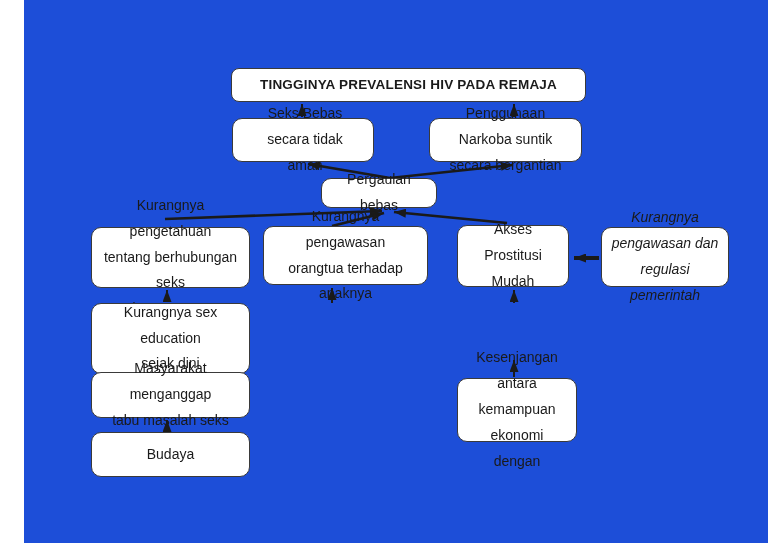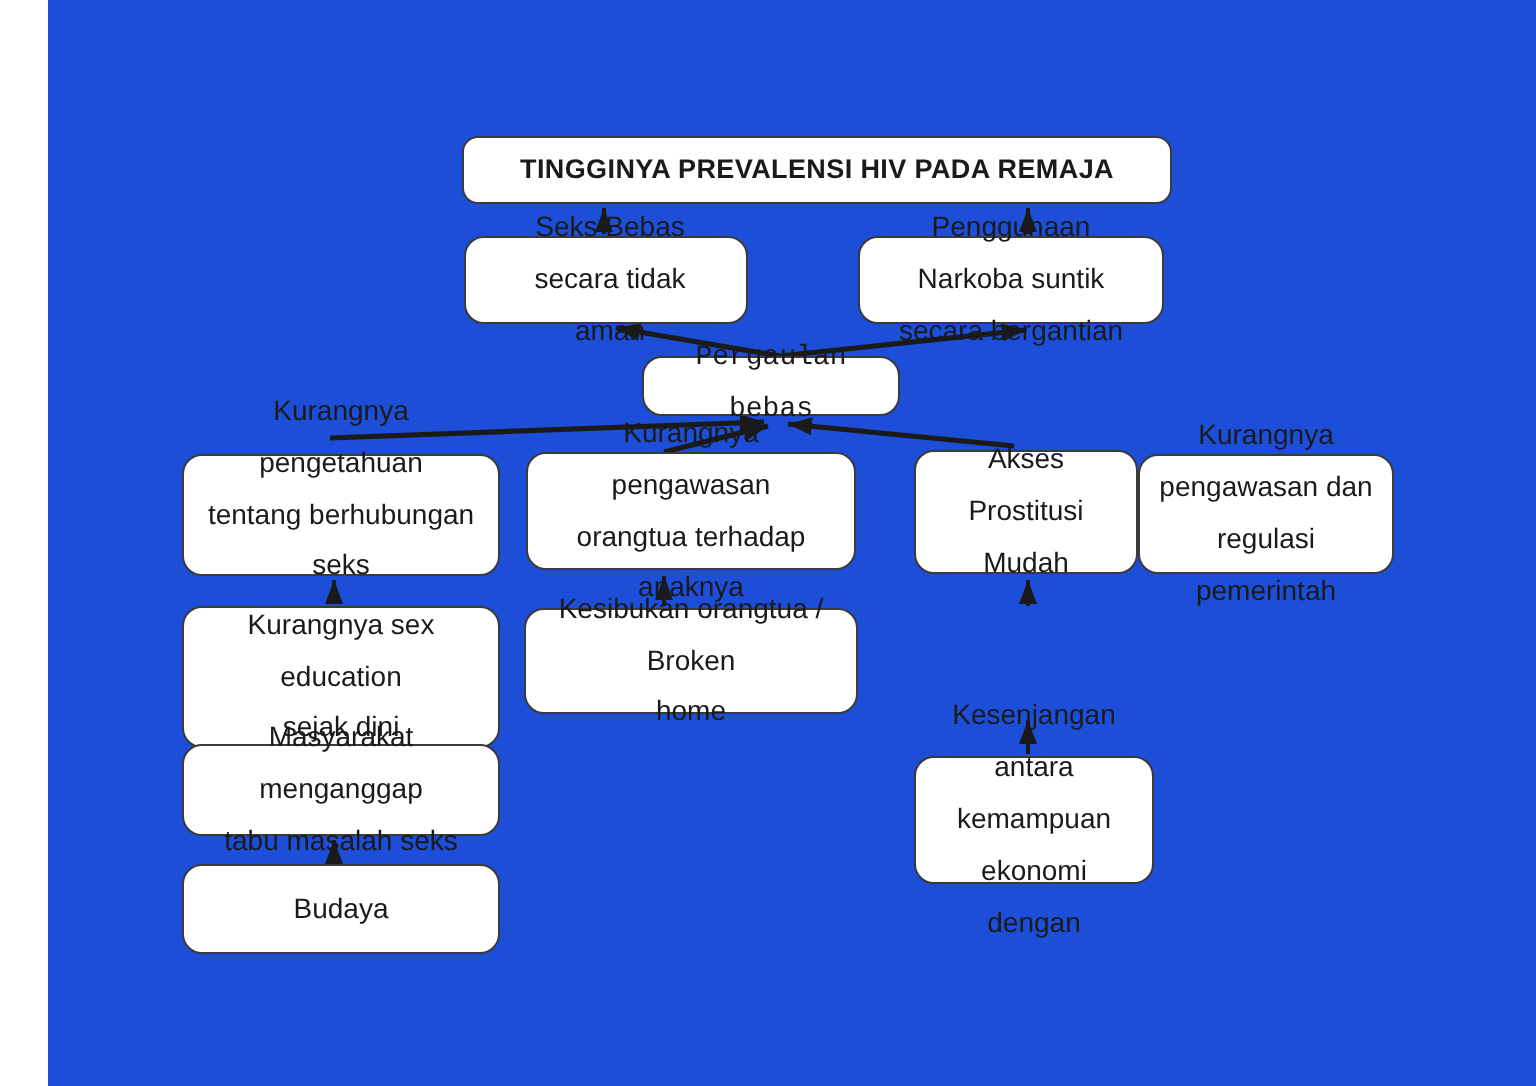--- a/index.html
+++ b/index.html
@@ -76,41 +76,39 @@
   </svg>
 
   <div class="node node-title" style="left:207px; top:68px; width:355px; height:34px;">TINGGINYA PREVALENSI HIV PADA REMAJA</div>
 
   <div class="node" style="left:208px; top:118px; width:142px; height:44px;padding-left:12px;">Seks Bebas secara tidak
 aman</div>
 
   <div class="node" style="left:405px; top:118px; width:153px; height:44px;">Penggunaan Narkoba suntik
 secara bergantian</div>
 
-  <div class="node" style="left:297px; top:178px; width:129px; height:30px;font-family:Liberation Mono, monospace;">Pergaulan bebas</div>
+  <div class="node" style="left:297px; top:178px; width:116px; height:30px;">Pergaulan bebas</div>
 
   <div class="node" style="left:67px; top:227px; width:159px; height:61px;">Kurangnya pengetahuan
 tentang berhubungan seks
 dengan aman</div>
 
   <div class="node" style="left:239px; top:226px; width:165px; height:59px;">Kurangnya pengawasan
 orangtua terhadap anaknya</div>
 
   <div class="node" style="left:433px; top:225px; width:112px; height:62px;">Akses Prostitusi
 Mudah</div>
 
-  <div class="node" style="left:545px; top:227px; width:128px; height:60px;">Kurangnya
+  <div class="node" style="left:577px; top:227px; width:128px; height:60px;font-style:italic;">Kurangnya
 pengawasan dan
 regulasi pemerintah</div>
 
   <div class="node" style="left:67px; top:303px; width:159px; height:71px;">Kurangnya sex education
 sejak dini</div>
 
-  <div class="node" style="left:238px; top:304px; width:167px; height:53px;">Kesibukan orangtua / Broken
-home</div>
 
 
   <div class="node" style="left:67px; top:372px; width:159px; height:46px;">Masyarakat menganggap
 tabu masalah seks</div>
 
   <div class="node" style="left:433px; top:378px; width:120px; height:64px;">Kesenjangan antara
 kemampuan
 ekonomi dengan</div>
 
   <div class="node" style="left:67px; top:432px; width:159px; height:45px;">Budaya</div>

